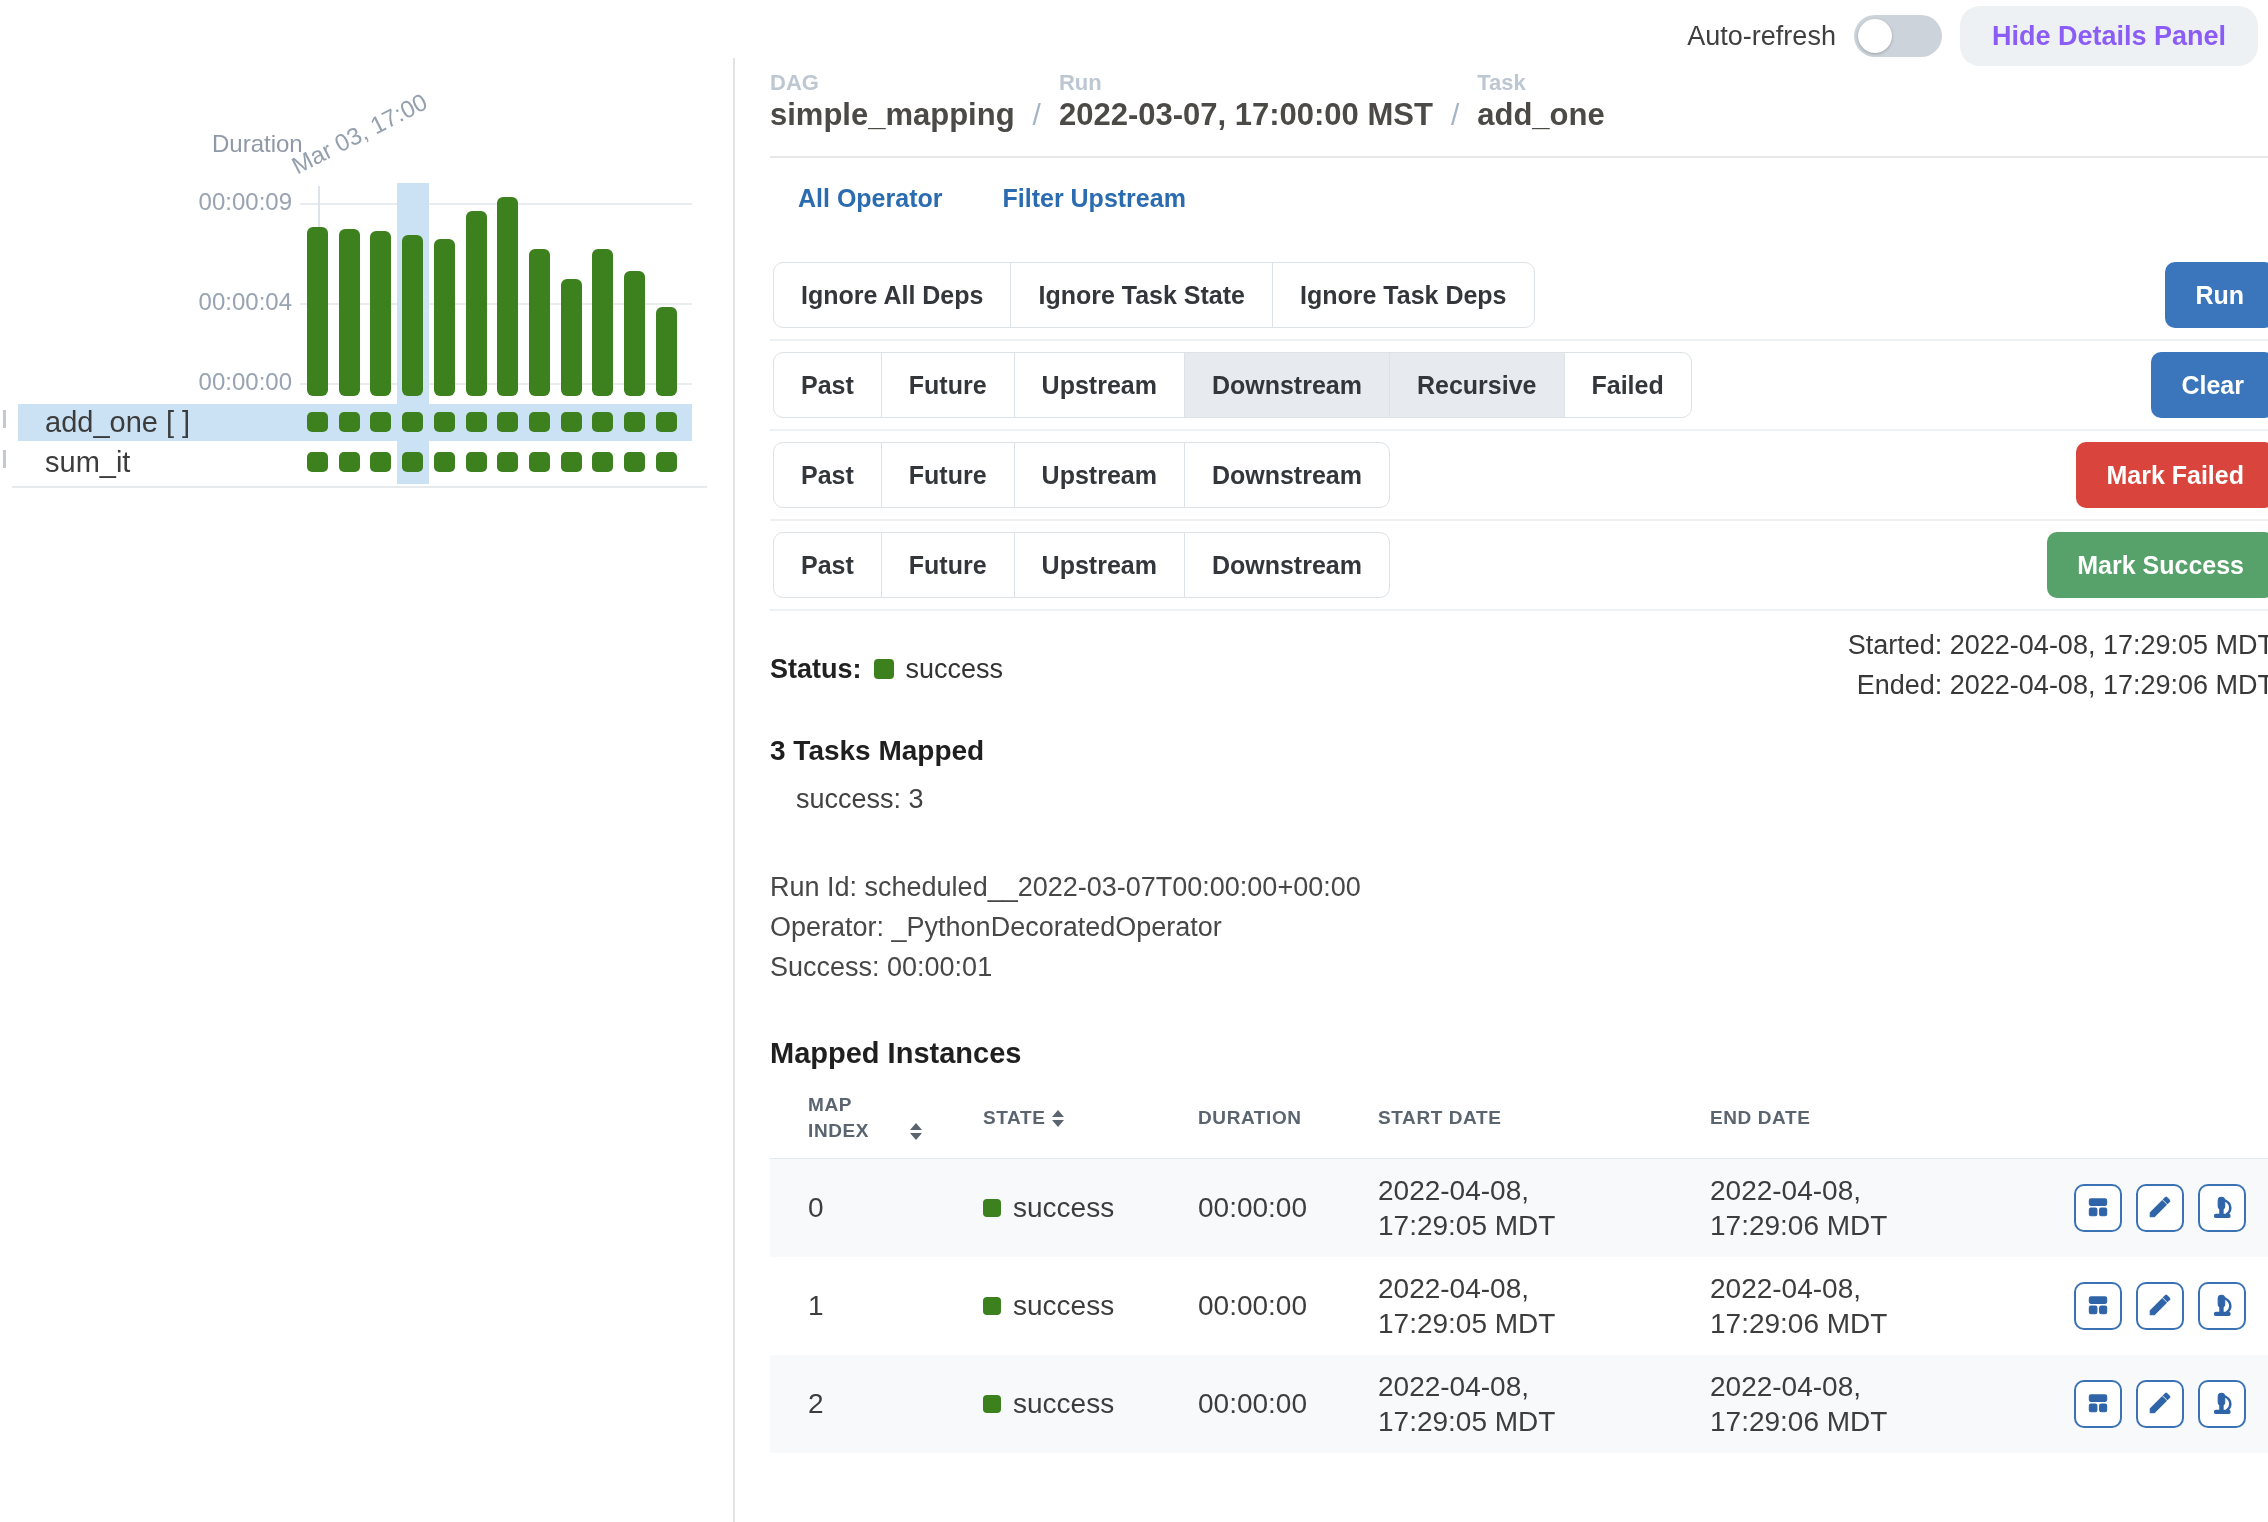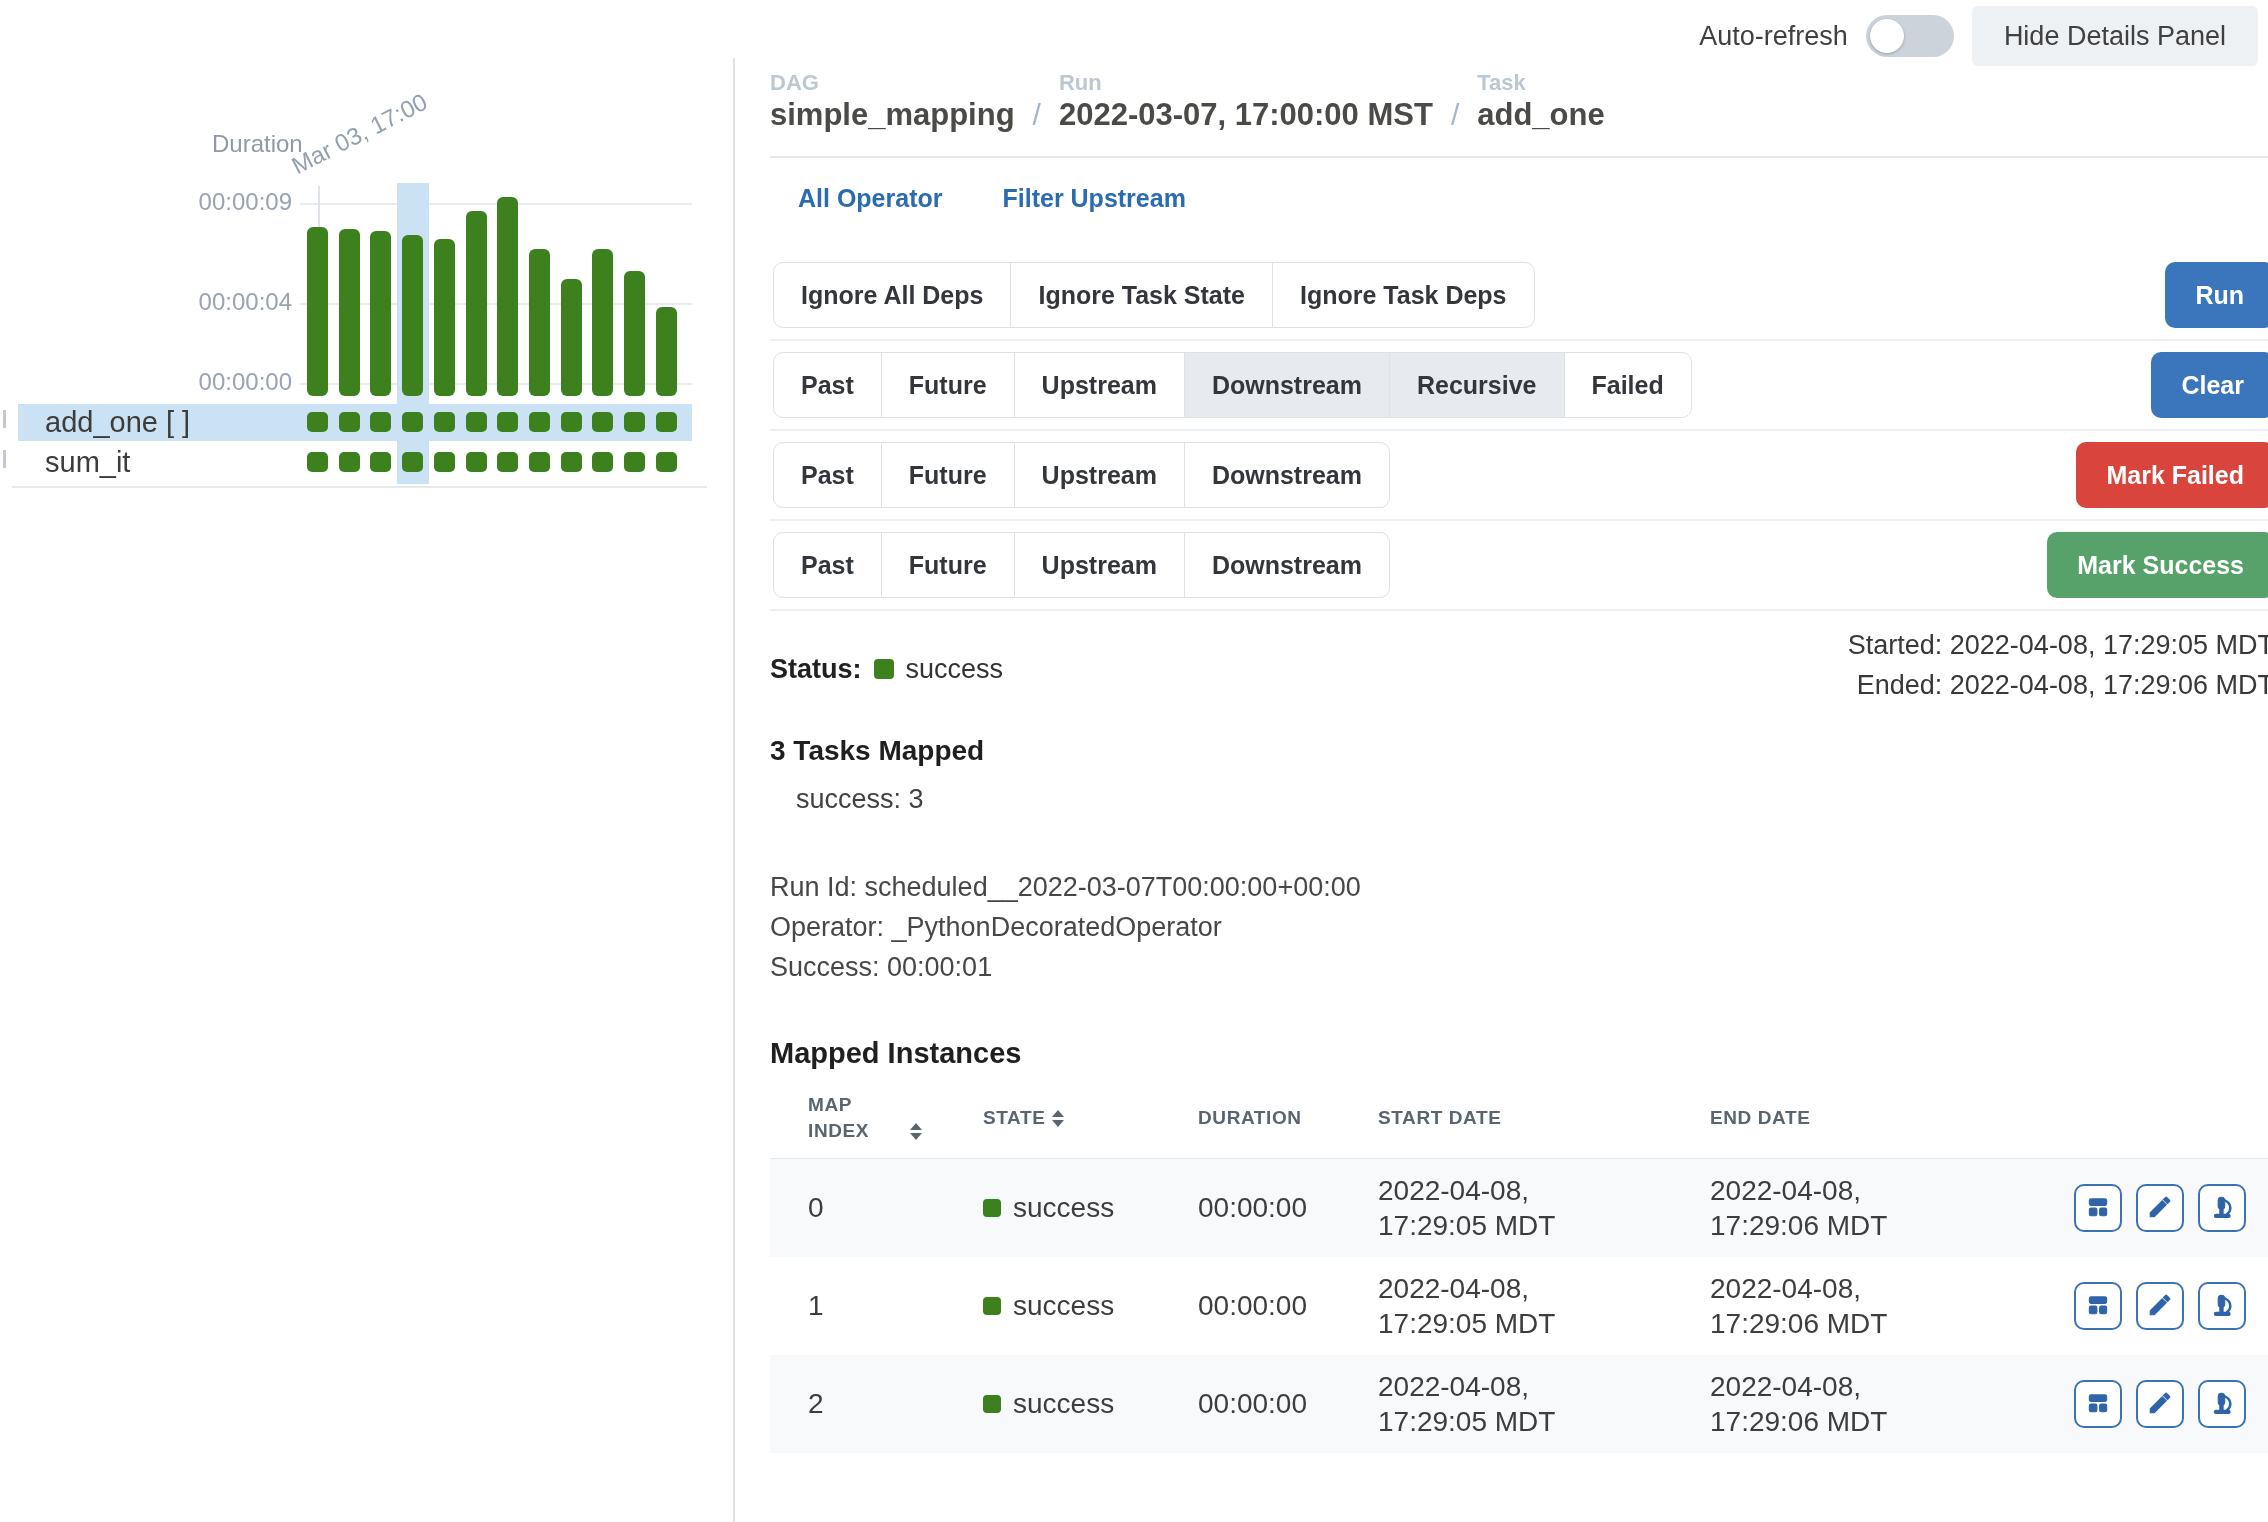--- a/index.html
+++ b/index.html
@@ -6,22 +6,22 @@
   body{width:2268px;height:1522px;position:relative;overflow:hidden;
        font-family:"Liberation Sans","DejaVu Sans",sans-serif;color:#3d3d3d;}
   .screen{position:absolute;inset:0;}
 
   
   .topbar{position:absolute;top:0;right:10px;height:72px;display:flex;align-items:center;gap:18px;}
   .ar-label{font-size:27px;color:#3f3f3f;}
   .toggle{width:88px;height:42px;border-radius:21px;background:#ccd3da;position:relative;cursor:pointer;}
   .toggle .knob{position:absolute;left:4px;top:4px;width:34px;height:34px;border-radius:50%;
     background:#fff;box-shadow:0 1px 3px rgba(0,0,0,.25);}
-  .hide-btn{height:60px;padding:0 32px;border:none;border-radius:6px;background:#edf1f4;
-    font-family:inherit;font-size:27px;font-weight:normal;color:#404040;cursor:pointer;}
+  .hide-btn{height:60px;padding:0 32px;border:none;border-radius:20px;background:#edf1f4;
+    font-family:inherit;font-size:27px;font-weight:bold;color:#8b5cf6;cursor:pointer;}
 
   
   .left-panel{position:absolute;left:0;top:0;width:733px;height:1522px;}
   .chart-title{position:absolute;left:212px;top:130px;font-size:24px;color:#8f99a8;}
   .x-label{position:absolute;left:300px;top:152px;width:190px;font-size:24px;color:#94a0ae;
     transform:rotate(-27deg);transform-origin:left bottom;white-space:nowrap;}
   .ytick{position:absolute;left:110px;width:182px;text-align:right;font-size:24px;color:#99a3b2;}
   .gridline{position:absolute;left:300px;width:392px;height:2px;background:#e9ecef;}
   .vline{position:absolute;left:318px;top:186px;width:2px;height:210px;background:#dde3e9;}
   #col-highlight{position:absolute;width:32px;}

